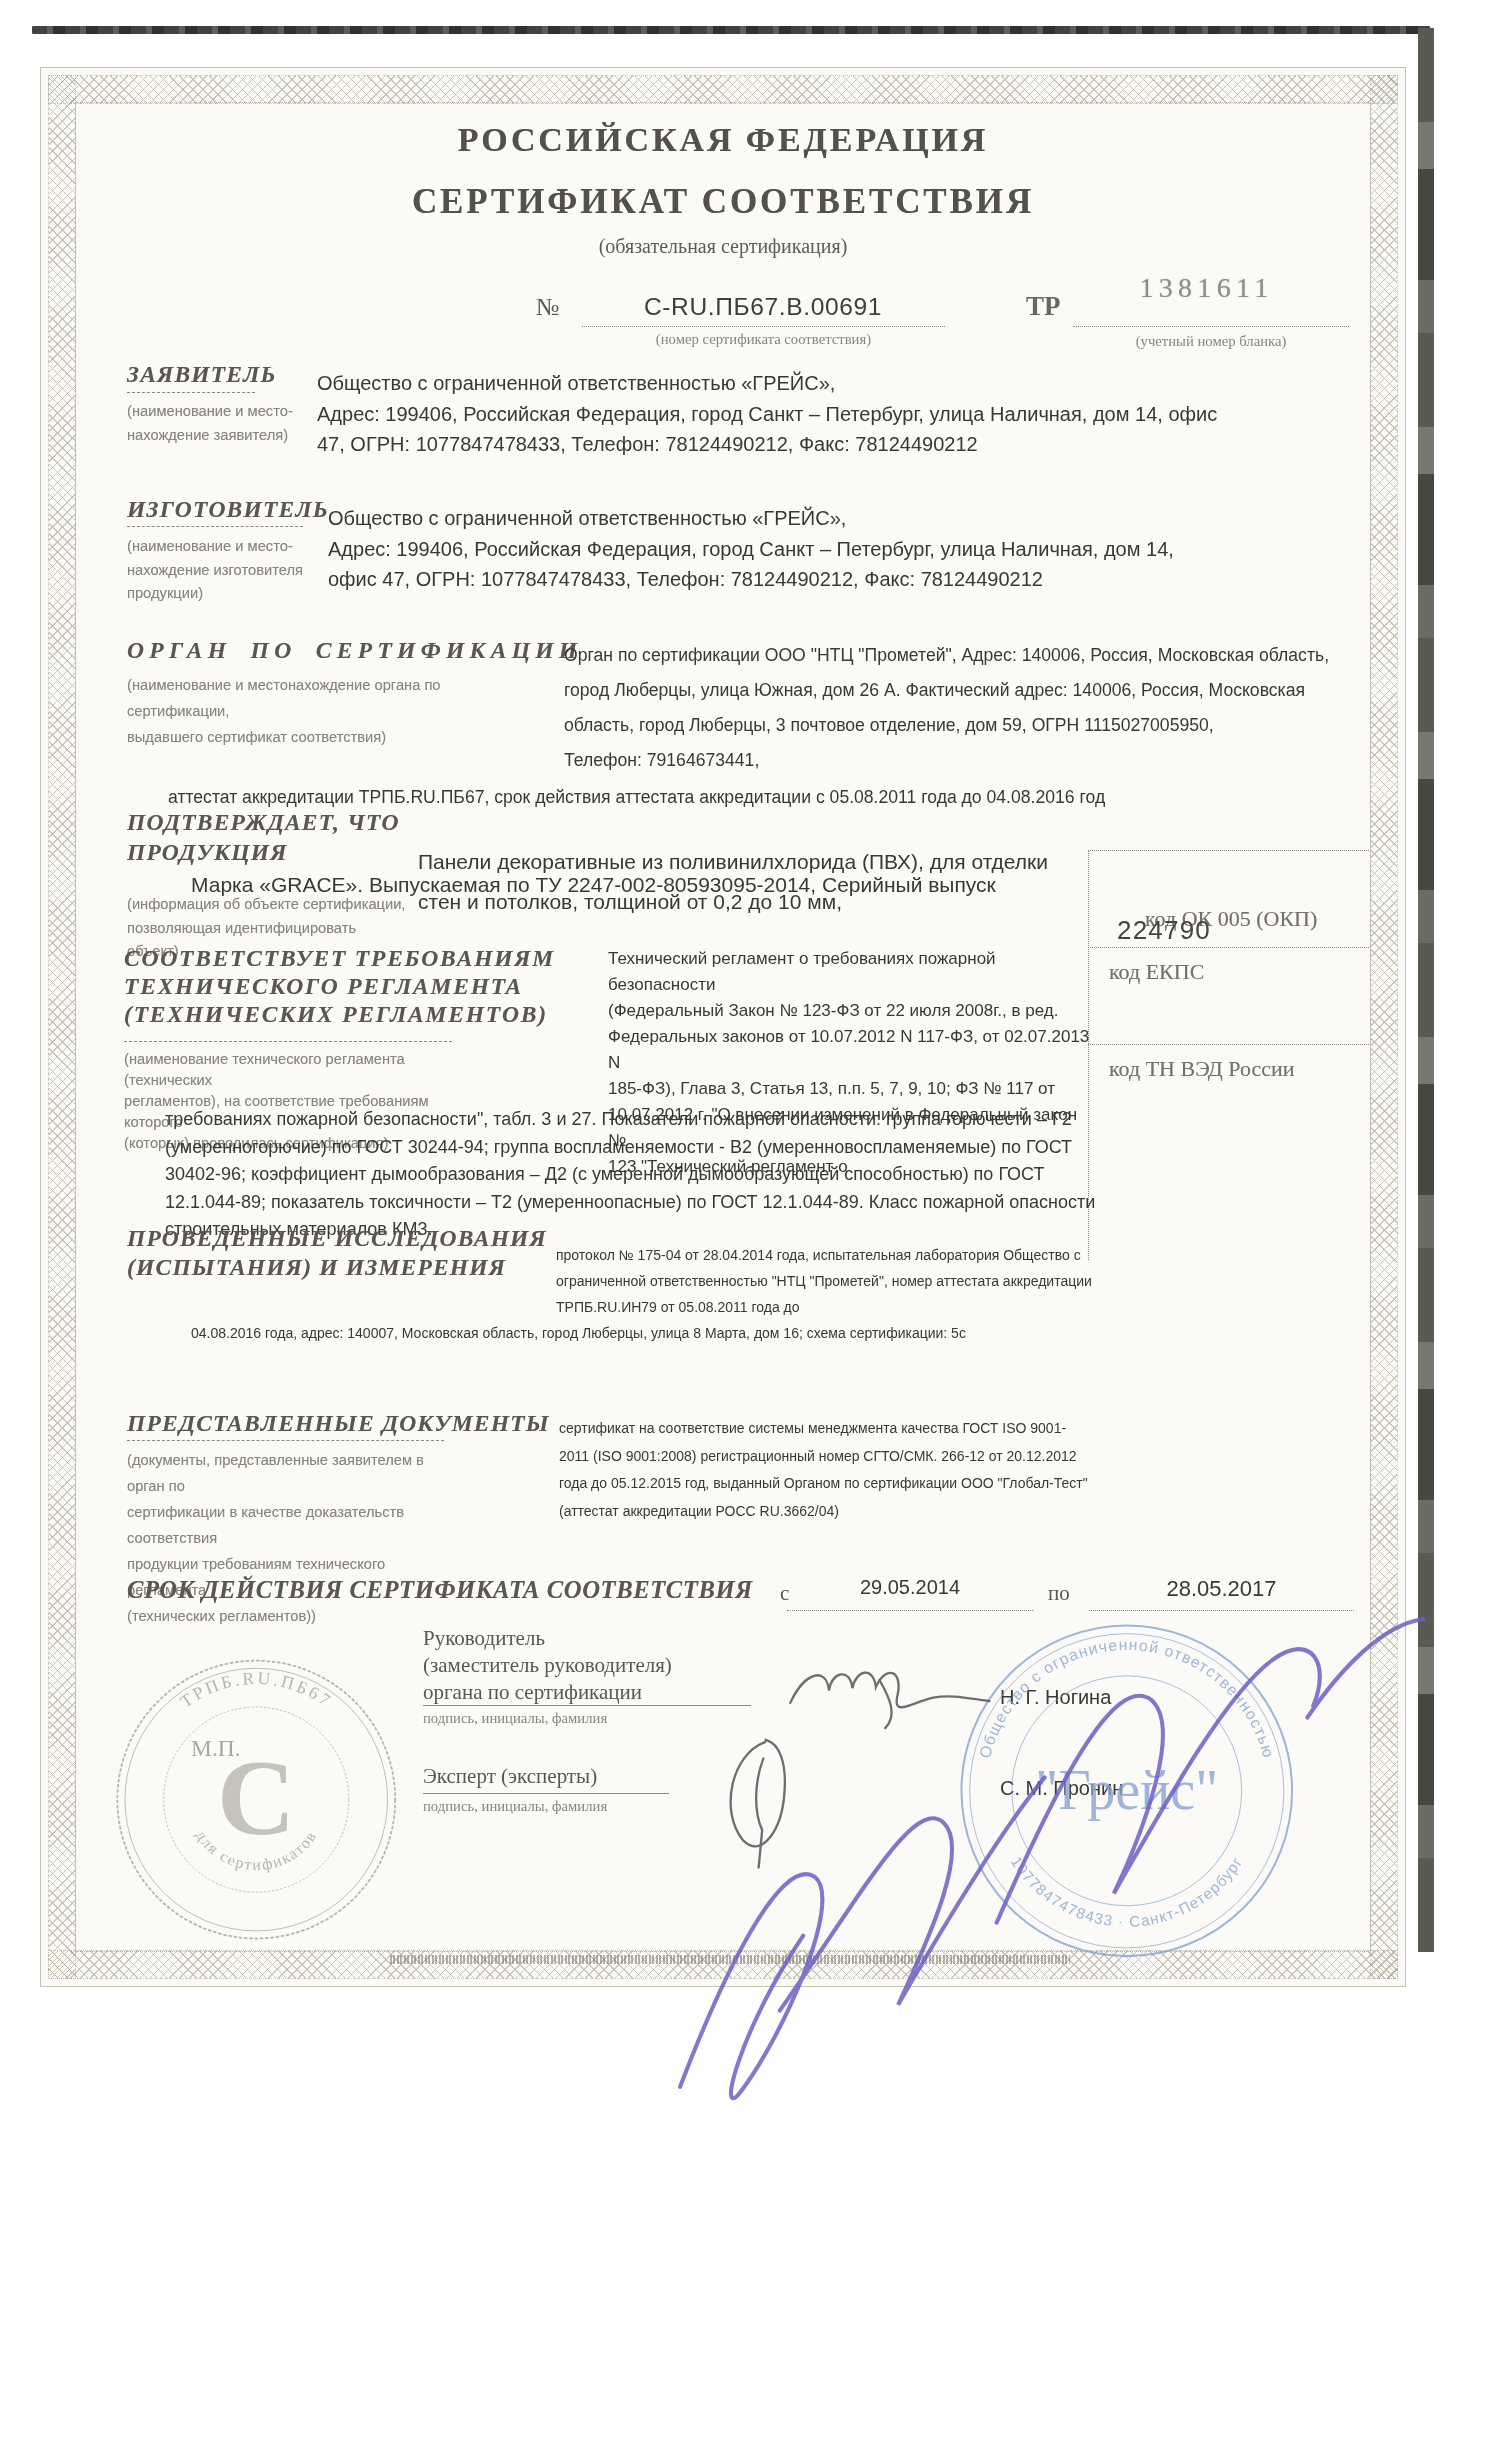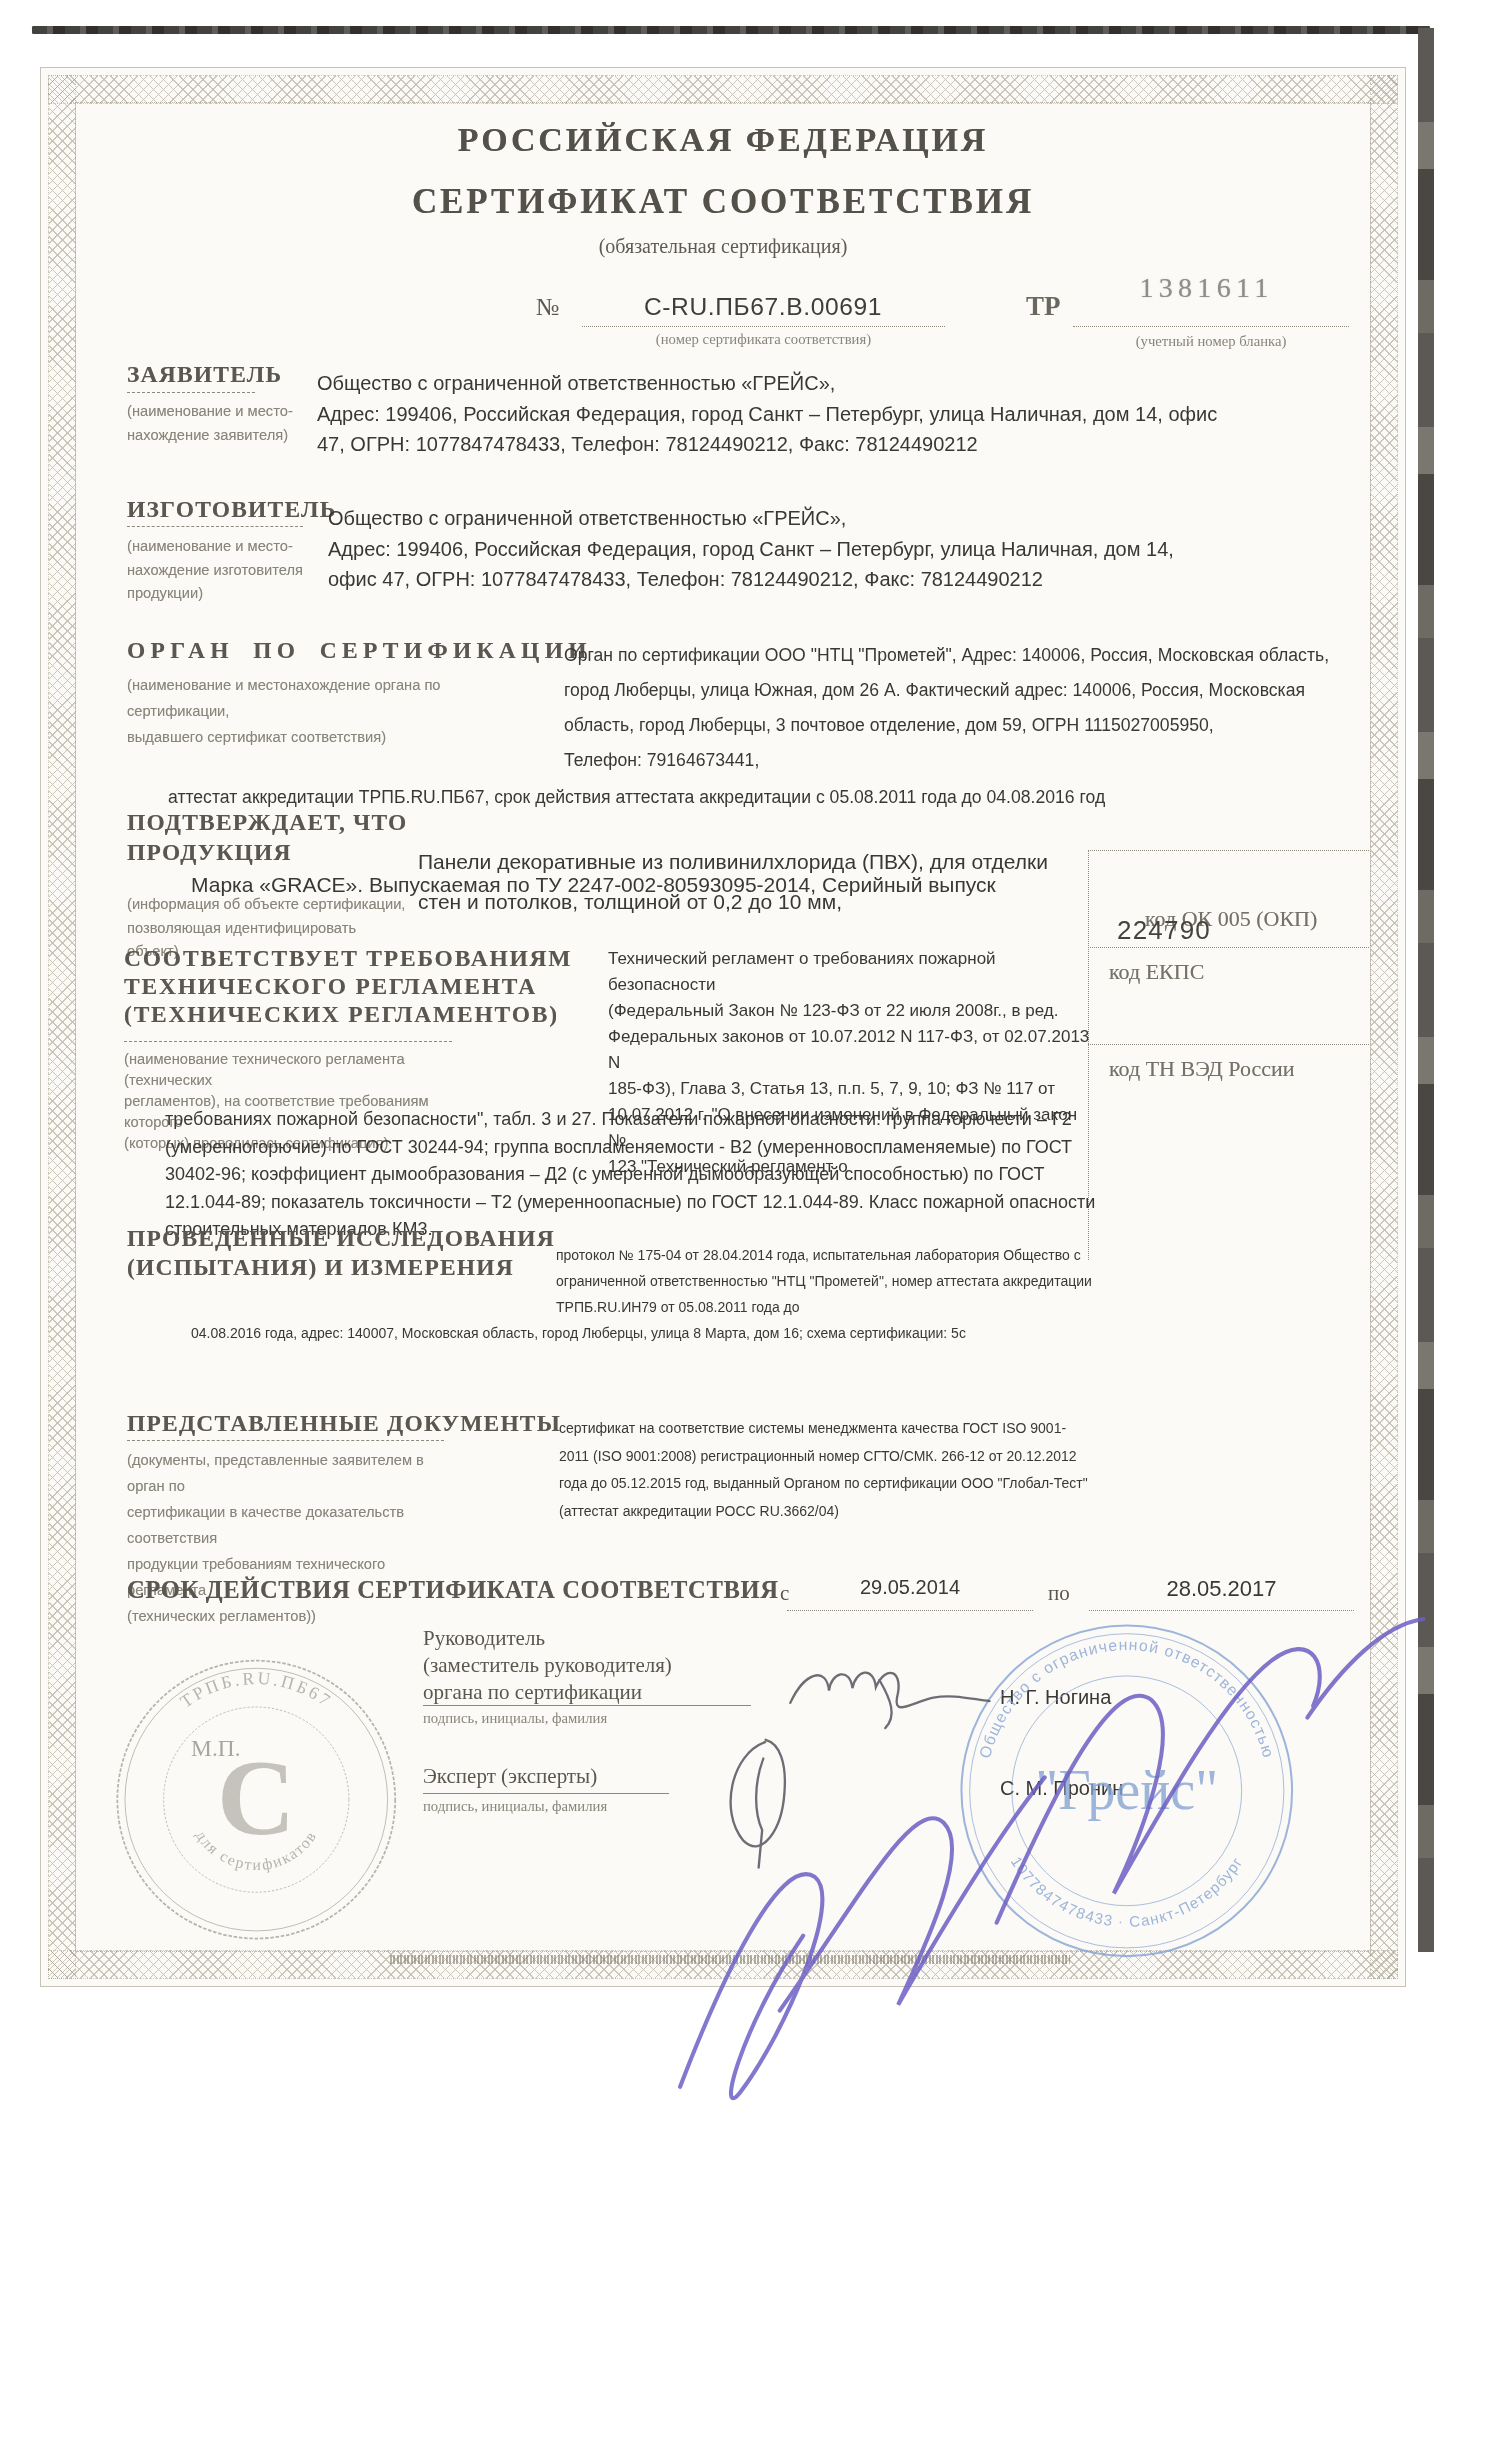--- a/index.html
+++ b/index.html
@@ -47,21 +47,21 @@
     background:repeating-linear-gradient(90deg,#7c7466 0 1.8px,rgba(124,116,102,0) 1.8px 3.5px);
   }
   
   .serif{font-family:"Liberation Serif",serif;}
   .h-main{
     font-family:"Liberation Serif",serif;font-weight:bold;color:#54504a;
     text-shadow:0 0 0.6px rgba(80,75,68,.5);
   }
   .h-sec{
     font-family:"Liberation Serif",serif;font-weight:bold;font-size:23.5px;color:#5b5750;
-    letter-spacing:1.2px;text-shadow:0 0 0.6px rgba(90,85,76,.45);line-height:28px;
+    letter-spacing:1.2px;text-shadow:0 0 0.6px rgba(90,85,76,.45);line-height:28px;font-style:italic;
   }
   .sublabel{
     font-family:Liberation Sans, sans-serif;font-size:14.7px;color:#8a857b;line-height:23.5px;
     text-shadow:0 0 0.6px rgba(138,133,123,.4);
   }
   .body-txt{font-size:20px;line-height:30.5px;color:#3a3834;}
   .body-sm{font-size:14px;line-height:26px;color:#3a3834;}
   .rule{border-bottom:1.2px dotted #8f897d;height:0;}
   .rule-solid{border-bottom:0.9px solid #8f897d;height:0;}
   .caption{font-family:"Liberation Serif",serif;font-size:14.7px;color:#8a857b;}

